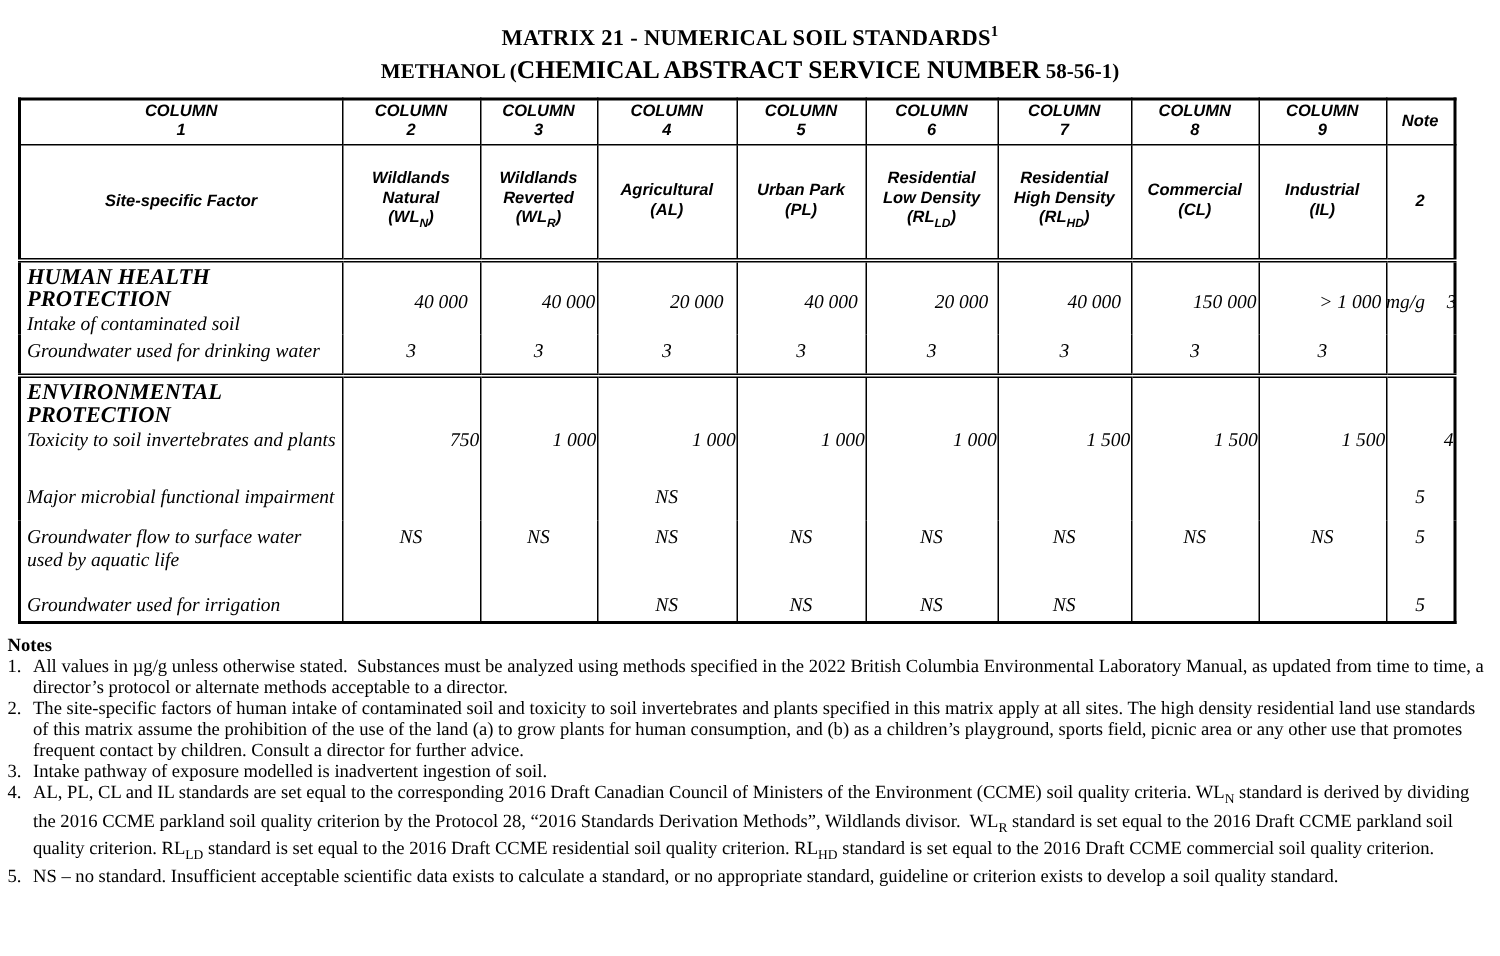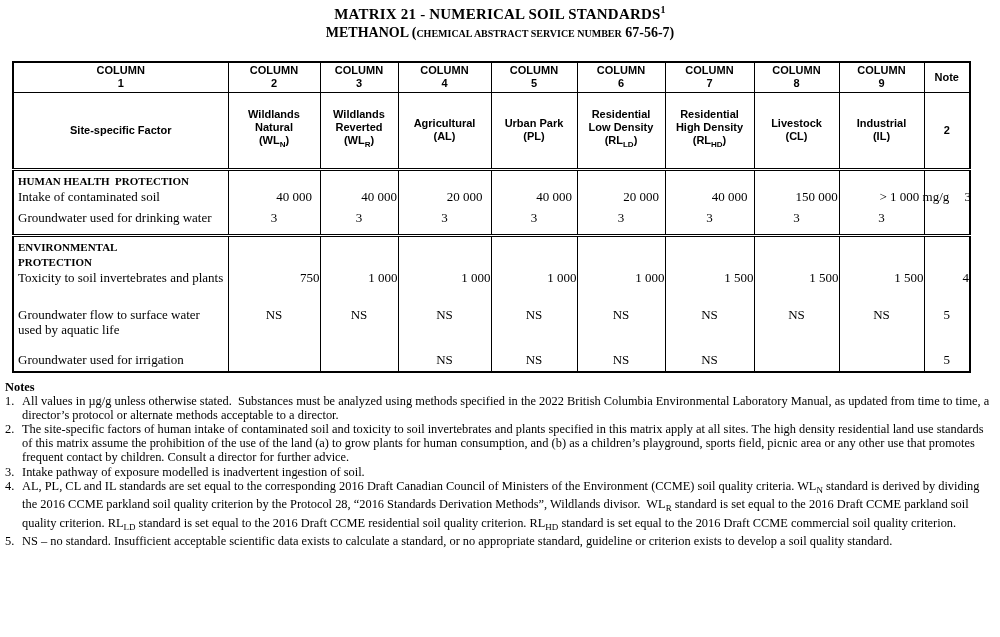--- a/index.html
+++ b/index.html
@@ -1,44 +1,44 @@
 <!DOCTYPE html>
 <html><head>
 <meta charset="utf-8">
 <style>
   * { margin:0; padding:0; box-sizing:border-box; }
   html,body { width:1000px; height:637px; background:#ffffff; color:#000;
               font-family:"Liberation Serif", serif; overflow:hidden; }
 
   
-  .title-block { text-align:center; padding-top:4px; }
+  .title-block { text-align:center; padding-top:16px; }
   .title-1 { font-size:15px; font-weight:bold; letter-spacing:.2px; }
   .title-1 sup { font-size:10px; }
   .title-2 { font-size:14px; font-weight:bold; margin-top:2px; }
-  .title-2 .sc { font-size:10px; }
+  .title-2 .sc { font-size:17px; }
 
   
   table.matrix { border-collapse:collapse; table-layout:fixed;
-                 margin:20px 0 0 12px; width:957px;
-                 border:2px solid #000; }
+                 margin:8px 0 0 12px; width:957px;
+                 border:2px solid #000;font-style:italic; }
   .matrix th, .matrix td { border-left:1px solid #000; border-right:1px solid #000; }
   .matrix thead th { border:1px solid #000; text-align:center; vertical-align:middle;
                      font-family:"Liberation Sans", sans-serif; font-weight:bold;
                      font-size:11px; line-height:13px; }
   .matrix thead tr.hr1 th { height:30px; }
   .matrix thead tr.hr2 th { height:77px; }
   .hline:empty { display:none; }
   sub:empty { display:none; }
   .sec-head:empty { display:none; }
   .matrix thead sub { font-size:8px; }
 
   .matrix tbody td { vertical-align:top; padding-top:3px; font-size:13px; line-height:15px; }
   .matrix tbody td.factor { text-align:left; padding-left:4px; padding-right:2px; }
   .matrix tbody td.val, .matrix tbody td.note { text-align:center; white-space:nowrap; }
-  .sec-head { font-weight:bold; white-space:pre-wrap; font-size:11px; }
+  .sec-head { font-weight:bold; white-space:pre-wrap; font-size:15px; }
 
   
   tr.section-first td { border-top:3px double #000; }
 
   
   tr.r-a td { height:38px;padding-left:40px; }
   tr.r-b td { height:28px; }
   tr.r-c td { height:69px; }
   tr.r-d td { height:30px; }
   tr.r-e td { height:27px; }
@@ -56,21 +56,21 @@
   .note-item { display:flex; }
   .note-num { width:17px; flex:none; }
   .note-txt { flex:1; white-space:pre-wrap; }
   .note-txt sub { font-size:9px; }
 </style>
 </head>
 <body>
 
 <div class="title-block">
   <div class="title-1"><span>MATRIX 21 - NUMERICAL SOIL STANDARDS</span><sup>1</sup></div>
-  <div class="title-2"><span>METHANOL (</span><span class="sc">CHEMICAL ABSTRACT SERVICE NUMBER</span><span> 67-56-7)</span></div>
+  <div class="title-2"><span>METHANOL (</span><span class="sc">CHEMICAL ABSTRACT SERVICE NUMBER</span><span> 58-56-1)</span></div>
 </div>
 
 <table class="matrix">
   <colgroup>
     <col style="width:215px">
       <col style="width:92px">
       <col style="width:78px">
       <col style="width:93px">
     <col style="width:86px">
       <col style="width:88px">
@@ -147,21 +147,21 @@
         <div class="hline">Residential</div>
         <div class="hline">Low Density</div>
         <div class="hline"><span>(RL</span><sub>LD</sub><span>)</span></div>
       </th>
       <th>
         <div class="hline">Residential</div>
         <div class="hline">High Density</div>
         <div class="hline"><span>(RL</span><sub>HD</sub><span>)</span></div>
       </th>
       <th>
-        <div class="hline">Livestock</div>
+        <div class="hline">Commercial</div>
 
         <div class="hline"><span>(CL)</span><span></span></div>
       </th>
       <th>
         <div class="hline">Industrial</div>
 
         <div class="hline"><span>(IL)</span><span></span></div>
       </th>
       <th>2</th>
     </tr>
@@ -209,20 +209,34 @@
       <td class="val">750</td>
       <td class="val">1 000</td>
       <td class="val">1 000</td>
       <td class="val">1 000</td>
       <td class="val">1 000</td>
       <td class="val">1 500</td>
       <td class="val">1 500</td>
       <td class="val">1 500</td>
       <td class="note">4</td>
     </tr>
+    <tr class="r-e">
+      <td class="factor">
+        <div>Major microbial functional impairment</div>
+      </td>
+      <td class="val"></td>
+      <td class="val"></td>
+      <td class="val">NS</td>
+      <td class="val"></td>
+      <td class="val"></td>
+      <td class="val"></td>
+      <td class="val"></td>
+      <td class="val"></td>
+      <td class="note">5</td>
+    </tr>
     <tr class="r-f">
       <td class="factor">
         <div>Groundwater flow to surface water used by aquatic life</div>
       </td>
       <td class="val">NS</td>
       <td class="val">NS</td>
       <td class="val">NS</td>
       <td class="val">NS</td>
       <td class="val">NS</td>
       <td class="val">NS</td>

